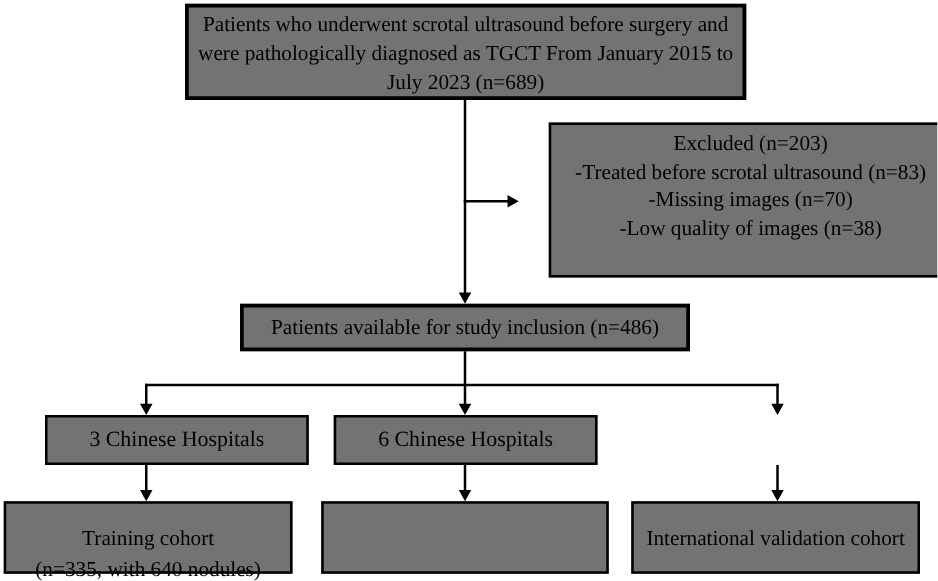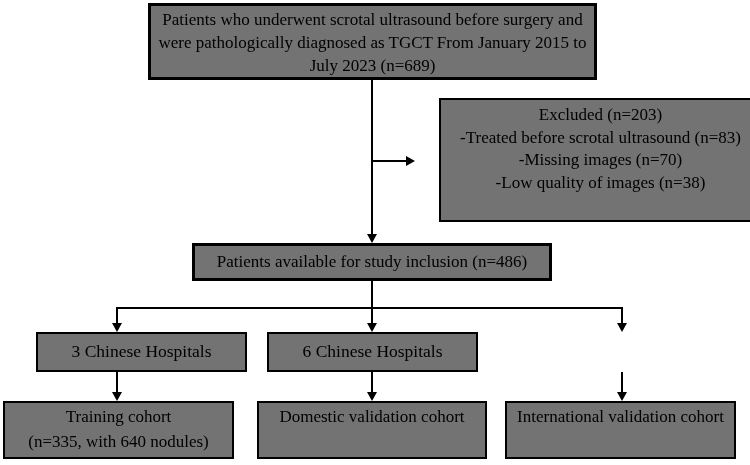--- a/index.html
+++ b/index.html
@@ -43,21 +43,21 @@
     border-width: 3px;
     line-height: 31px;
   }
   .box-hospital {
     top: 332px; height: 40px;
     line-height: 34px;
     font-size: 17.5px;
   }
   .box-cohort {
     top: 401px; height: 58px;
-    padding-top: 2px;
+    padding-top: 16px;
     line-height: 24.5px;
   }
   .hline, .vline {
     position: absolute;
     background: #000000;
   }
   .vline { width: 2px; }
   .hline { height: 2px; }
   .arrow-down {
     position: absolute;
@@ -120,19 +120,18 @@
   <div class="vline" style="left:621px; top:372px; height:20px;"></div>
   <div class="arrow-down" style="left:112px; top:392px;"></div>
   <div class="arrow-down" style="left:367px; top:392px;"></div>
   <div class="arrow-down" style="left:617px; top:392px;"></div>
 
   <div class="box box-cohort" style="left:3px; width:231px;">
     <div>Training cohort</div>
     <div>(n=335, with 640 nodules)</div>
   </div>
   <div class="box box-cohort" style="left:257px; width:230px;">
-    <div>Domestic validation cohort</div>
   </div>
   <div class="box box-cohort" style="left:505px; width:231px;">
     <div>International validation cohort</div>
   </div>
 
 </div>
 
 </body></html>

